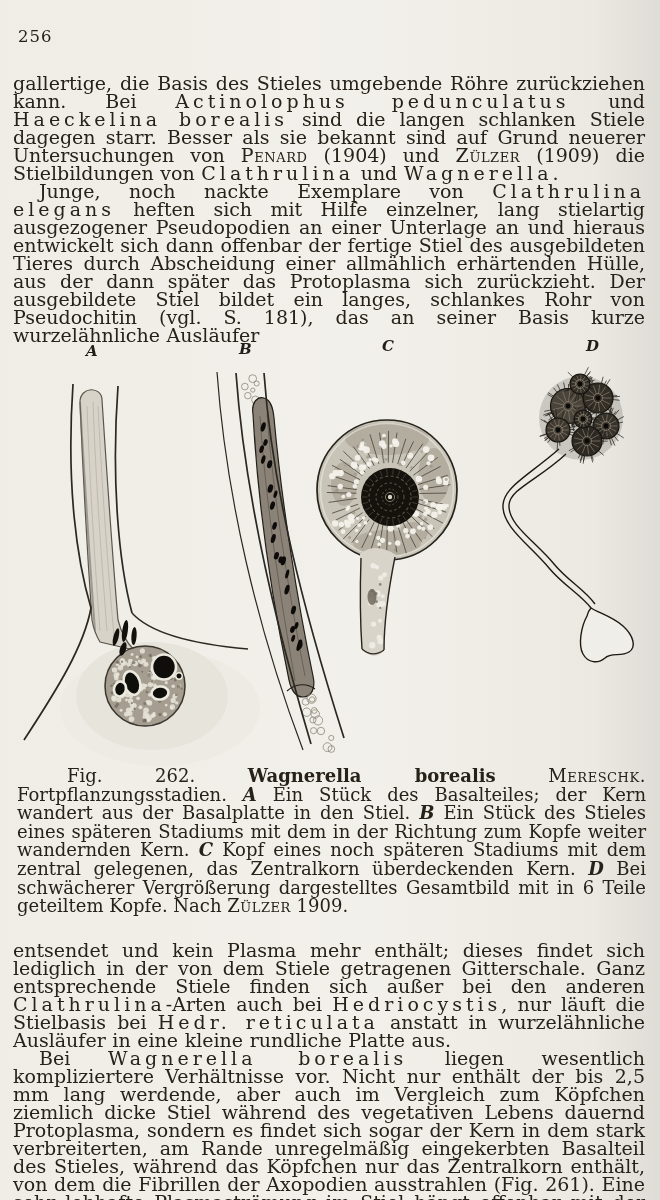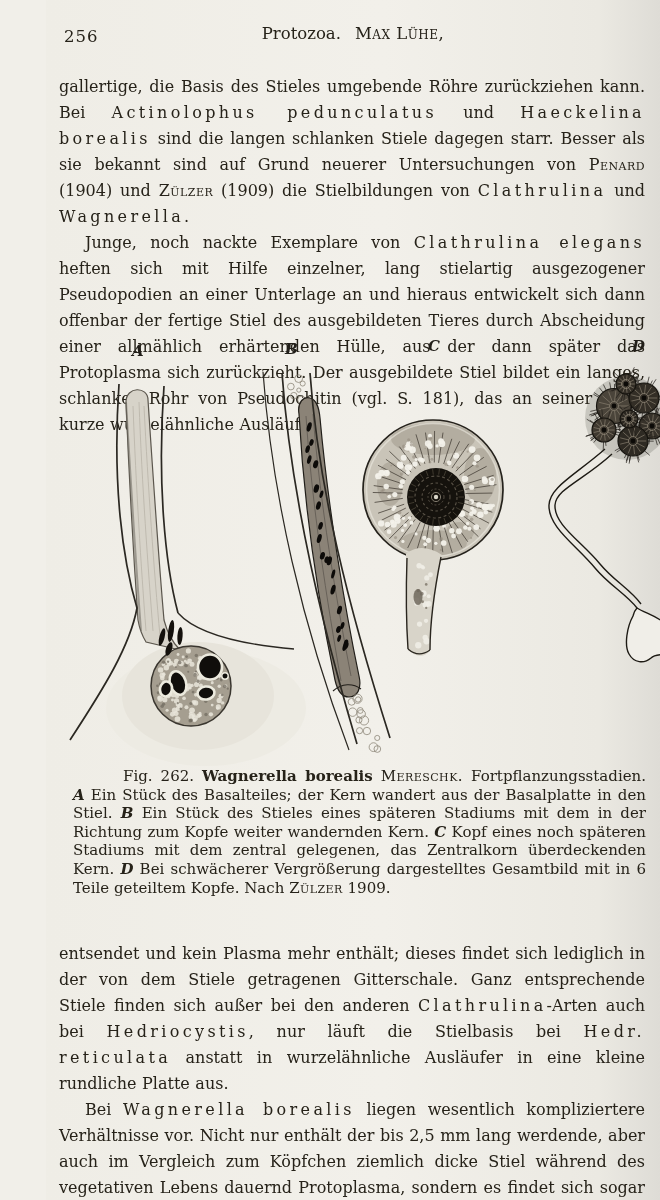--- a/index.html
+++ b/index.html
@@ -5,52 +5,48 @@
   html,body{margin:0;padding:0}
   body{
     width:660px;height:1200px;position:relative;overflow:hidden;
     font-family:"DejaVu Serif", serif;
     color:#262219;
     background:#f1efe9;
   }
   .page{
     position:absolute;inset:0;
     background:linear-gradient(90deg,#efede6 0%,#f2f0ea 55%,#ebe9e2 90%,#dedcd6 100%);
-    margin-left:46px;
   }
   header{position:absolute;top:24px;left:0;right:0;height:26px;font-size:16.5px}
   .pagenum{position:absolute;left:18px;top:3px;letter-spacing:1px}
   .hcenter{position:absolute;left:0;right:0;top:0;text-align:center}
   .htitle{margin-right:14px}
   .sc,.seg-sc{font-variant:small-caps;letter-spacing:.03em}
   #tb1{position:absolute;top:74px;left:13px;right:15px}
   #tb2{position:absolute;top:941px;left:13px;right:15px}
-  p.body-p{margin:0;font-size:16px;line-height:26px;text-align:justify;word-spacing:.03em}
+  p.body-p{margin:0;font-size:19px;line-height:18px;text-align:justify;word-spacing:.03em}
   p.indent{text-indent:26px}
   .seg-sp{letter-spacing:.21em}
   .seg-b{font-weight:bold}
   .seg-bi{font-weight:bold;font-style:italic}
   .figure{position:absolute;top:336px;left:10px;width:640px;height:432px}
   .figure svg{position:absolute;left:0;top:0;width:640px;height:432px}
   .plabel{position:absolute;font-size:15px;font-weight:bold;font-style:italic;color:#211e19}
   .caption{
-    position:absolute;top:767px;left:27px;right:14px;margin:0;
-    font-size:15px;line-height:18.6px;text-align:justify;text-indent:50px;
+    position:absolute;top:767px;left:17px;right:14px;margin:0;
+    font-size:18px;line-height:18.6px;text-align:justify;text-indent:50px;
   }
 </style>
 </head>
 <body>
 
 <div class="page">
 
   <header>
     <span class="pagenum">256</span>
-    <span class="hcenter">
-      <span class="htitle">Protozoa.</span><span class="sc">Max Lühe,</span>
-    </span>
   </header>
 
   <div id="tb1">
     <p class="body-p"><span>gallertige, die Basis des Stieles umgebende Röhre zurückziehen kann. Bei </span><span class="seg-sp">Actinolophus pedunculatus</span><span> und </span><span class="seg-sp">Haeckelina borealis</span><span> sind die langen schlanken Stiele dagegen starr. Besser als sie bekannt sind auf Grund neuerer Untersuchungen von </span><span class="seg-sc">Penard</span><span> (1904) und </span><span class="seg-sc">Zülzer</span><span> (1909) die Stielbildungen von </span><span class="seg-sp">Clathrulina</span><span> und </span><span class="seg-sp">Wagnerella</span><span>.</span></p>
     <p class="body-p indent"><span>Junge, noch nackte Exemplare von </span><span class="seg-sp">Clathrulina elegans</span><span> heften sich mit Hilfe einzelner, lang stielartig ausgezogener Pseudopodien an einer Unterlage an und hieraus entwickelt sich dann offenbar der fertige Stiel des ausgebildeten Tieres durch Abscheidung einer allmählich erhärtenden Hülle, aus der dann später das Protoplasma sich zurückzieht. Der ausgebildete Stiel bildet ein langes, schlankes Rohr von Pseudochitin (vgl. S. 181), das an seiner Basis kurze wurzelähnliche Ausläufer</span></p>
   </div>
 
   <div class="figure">
     <span class="plabel" style="left:76px;top:6px">A</span>
     <span class="plabel" style="left:229px;top:4px">B</span>

